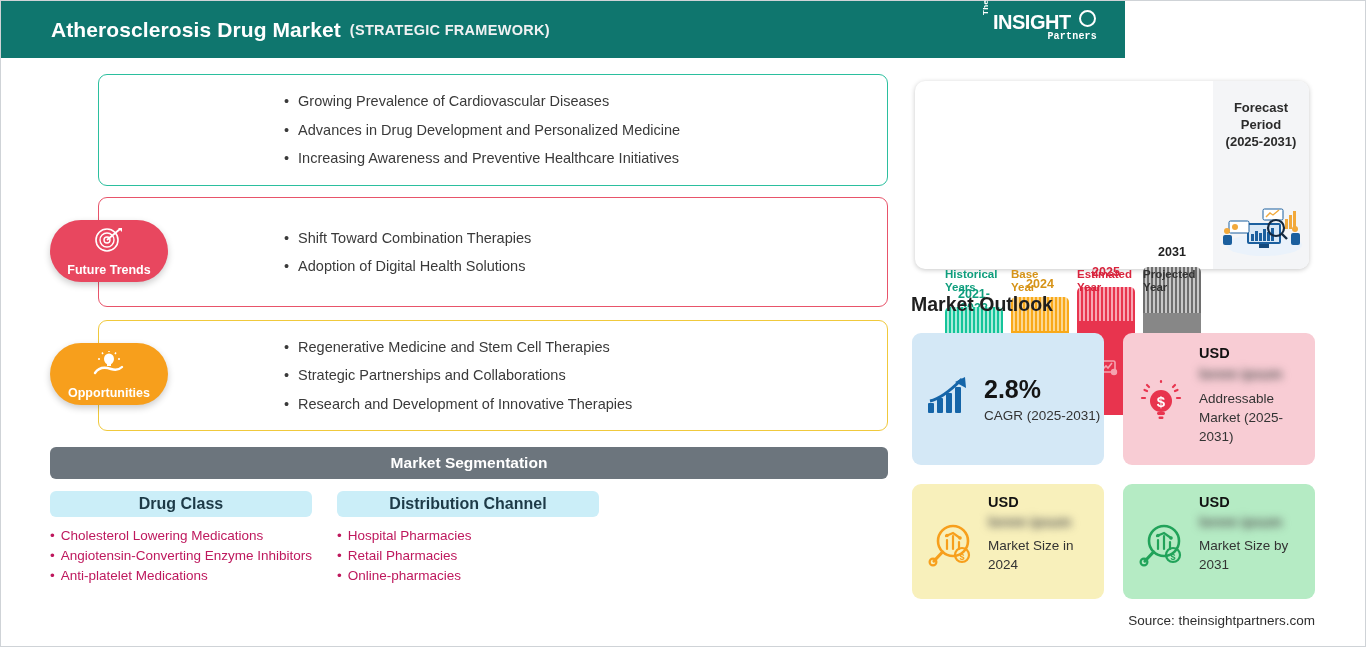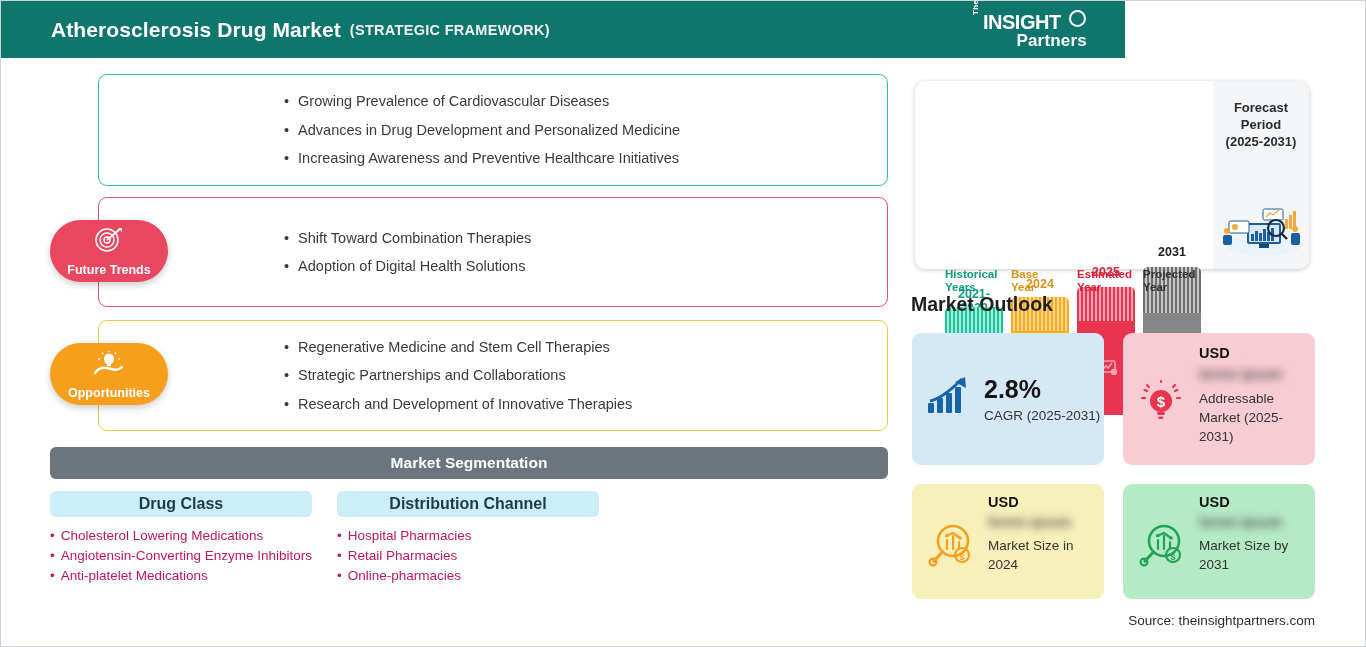--- a/index.html
+++ b/index.html
@@ -10,25 +10,25 @@
     color:#333;
   }
   .page{position:relative;width:1366px;height:647px;box-sizing:border-box;
         border:1px solid #cfd3d7;background:#fff;}
 
   
   .header{position:absolute;left:0;top:0;width:1124px;height:57px;
           background:#0f766e;display:flex;align-items:center;}
   .header-title{margin-left:50px;color:#ffffff;font-size:21px;font-weight:bold;letter-spacing:.1px;}
   .header-sub{margin-left:9px;color:#f0f1f2;font-size:14.5px;font-weight:bold;letter-spacing:.3px;}
-  .logo{position:absolute;right:34px;top:8px;width:120px;height:42px;color:#fff;}
+  .logo{position:absolute;right:24px;top:8px;width:120px;height:42px;color:#fff;}
   .logo .the{position:absolute;left:0;top:6px;font-size:8px;font-weight:bold;
              transform:rotate(-90deg);transform-origin:left top;letter-spacing:.4px;}
   .logo .insight{position:absolute;left:12px;top:2px;font-size:20px;font-weight:bold;letter-spacing:-.5px;}
-  .logo .partners{position:absolute;right:4px;top:22px;font-size:17px;font-weight:bold;letter-spacing:.2px;}
+  .logo .partners{position:absolute;right:4px;top:22px;font-size:10px;font-weight:bold;letter-spacing:.2px;font-family:Liberation Mono, monospace;}
   .logo .ring{position:absolute;right:5px;top:1px;width:13px;height:13px;border:2px solid #fff;border-radius:50%;}
 
   
   .panel{position:absolute;box-sizing:border-box;border-radius:9px;background:#fff;}
   .p1{left:97px;top:73px;width:790px;height:112px;border:1.4px solid #2bbf9e;}
   .p2{left:97px;top:196px;width:790px;height:110px;border:1.4px solid #e8546a;}
   .p3{left:97px;top:319px;width:790px;height:111px;border:1.4px solid #f0c93c;}
 
   .badge{position:absolute;width:118px;height:62px;border-radius:32px;
          display:flex;flex-direction:column;align-items:center;justify-content:flex-end;

